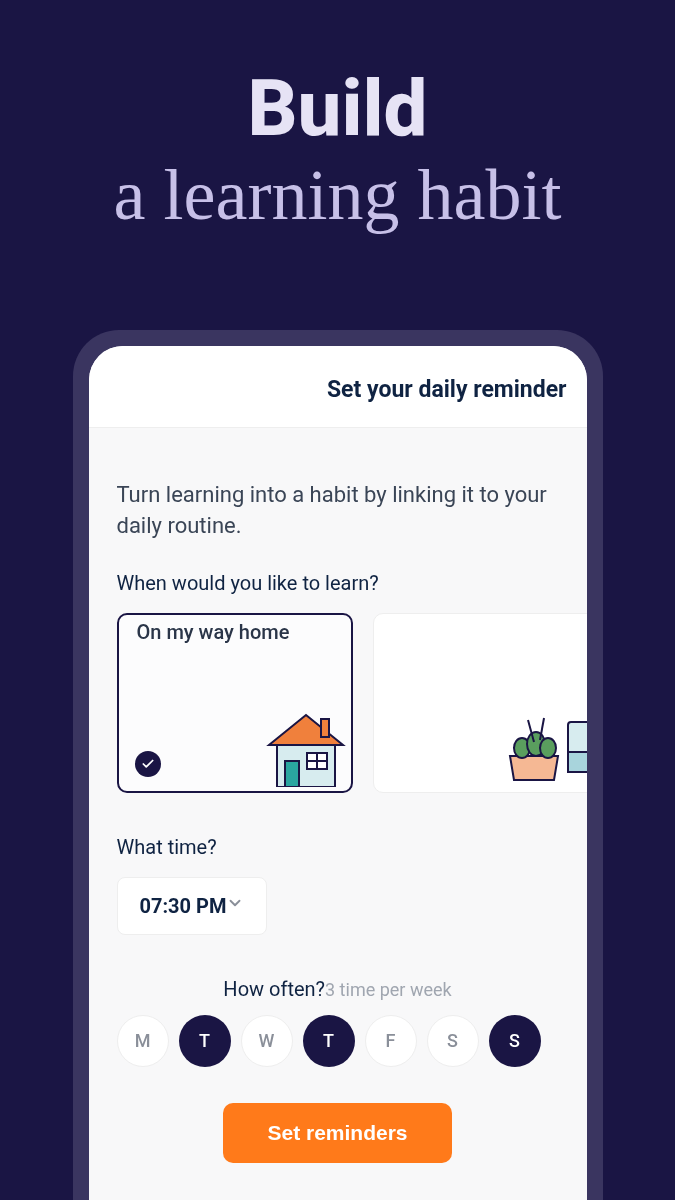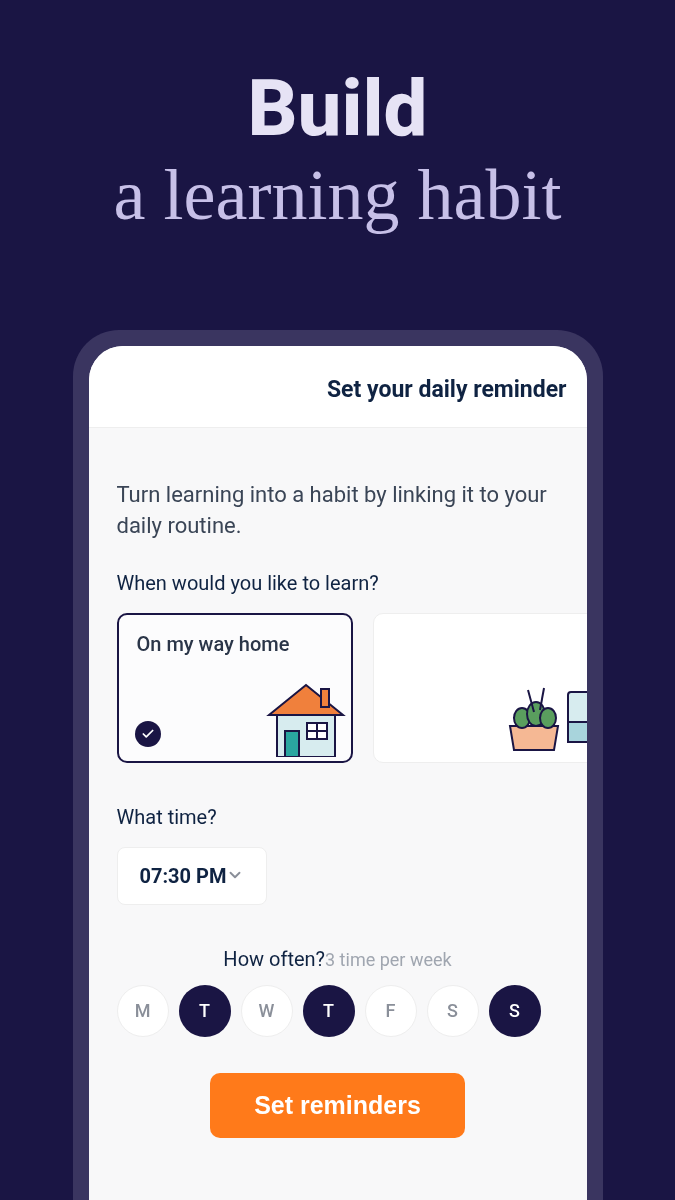--- a/index.html
+++ b/index.html
@@ -76,23 +76,23 @@
   color: #0f2342;
   margin-bottom: 18px;
 }
 .cards-row {
   display: flex;
   gap: 20px;
   margin-bottom: 42px;
 }
 .routine-card {
   flex: 0 0 236px;
-  height: 150px;
+  height: 180px;
   border-radius: 10px;
-  padding: 16px 18px;
+  padding: 4px 18px;
   position: relative;
   background: #fff;
   overflow: hidden;
 }
 .routine-card.selected {
   border: 2px solid #1a1544;
   background: #fcfcfd;
 }
 .routine-card.unselected {
   border: 1px solid #eee;
@@ -116,21 +116,21 @@
   justify-content: center;
 }
 .check-badge svg { width: 14px; height: 14px; }
 .card-illustration {
   position: absolute;
   bottom: 0;
   right: 0;
 }
 .time-picker {
   display: inline-flex;
-  align-items: flex-end;
+  align-items: flex-start;
   background: #fff;
   border: 1px solid #eee;
   border-radius: 8px;
   padding: 16px 22px;
   margin-bottom: 42px;
 }
 .time-value {
   font-size: 20px;
   font-weight: 700;
   color: #0f2342;
@@ -168,21 +168,21 @@
 .day-circle.off {
   background: #fff;
   color: #8a8f99;
   border: 1px solid #eee;
 }
 .cta-wrap { text-align: center; }
 .cta-button {
   display: inline-block;
   background: #ff7a1a;
   color: #fff;
-  font-size: 25px;
+  font-size: 21px;
   font-weight: 700;
   padding: 18px 44px;
   border-radius: 10px;
   border: none;
 }
 </style>
 </head>
 <body>
 
 <div class="headline">

